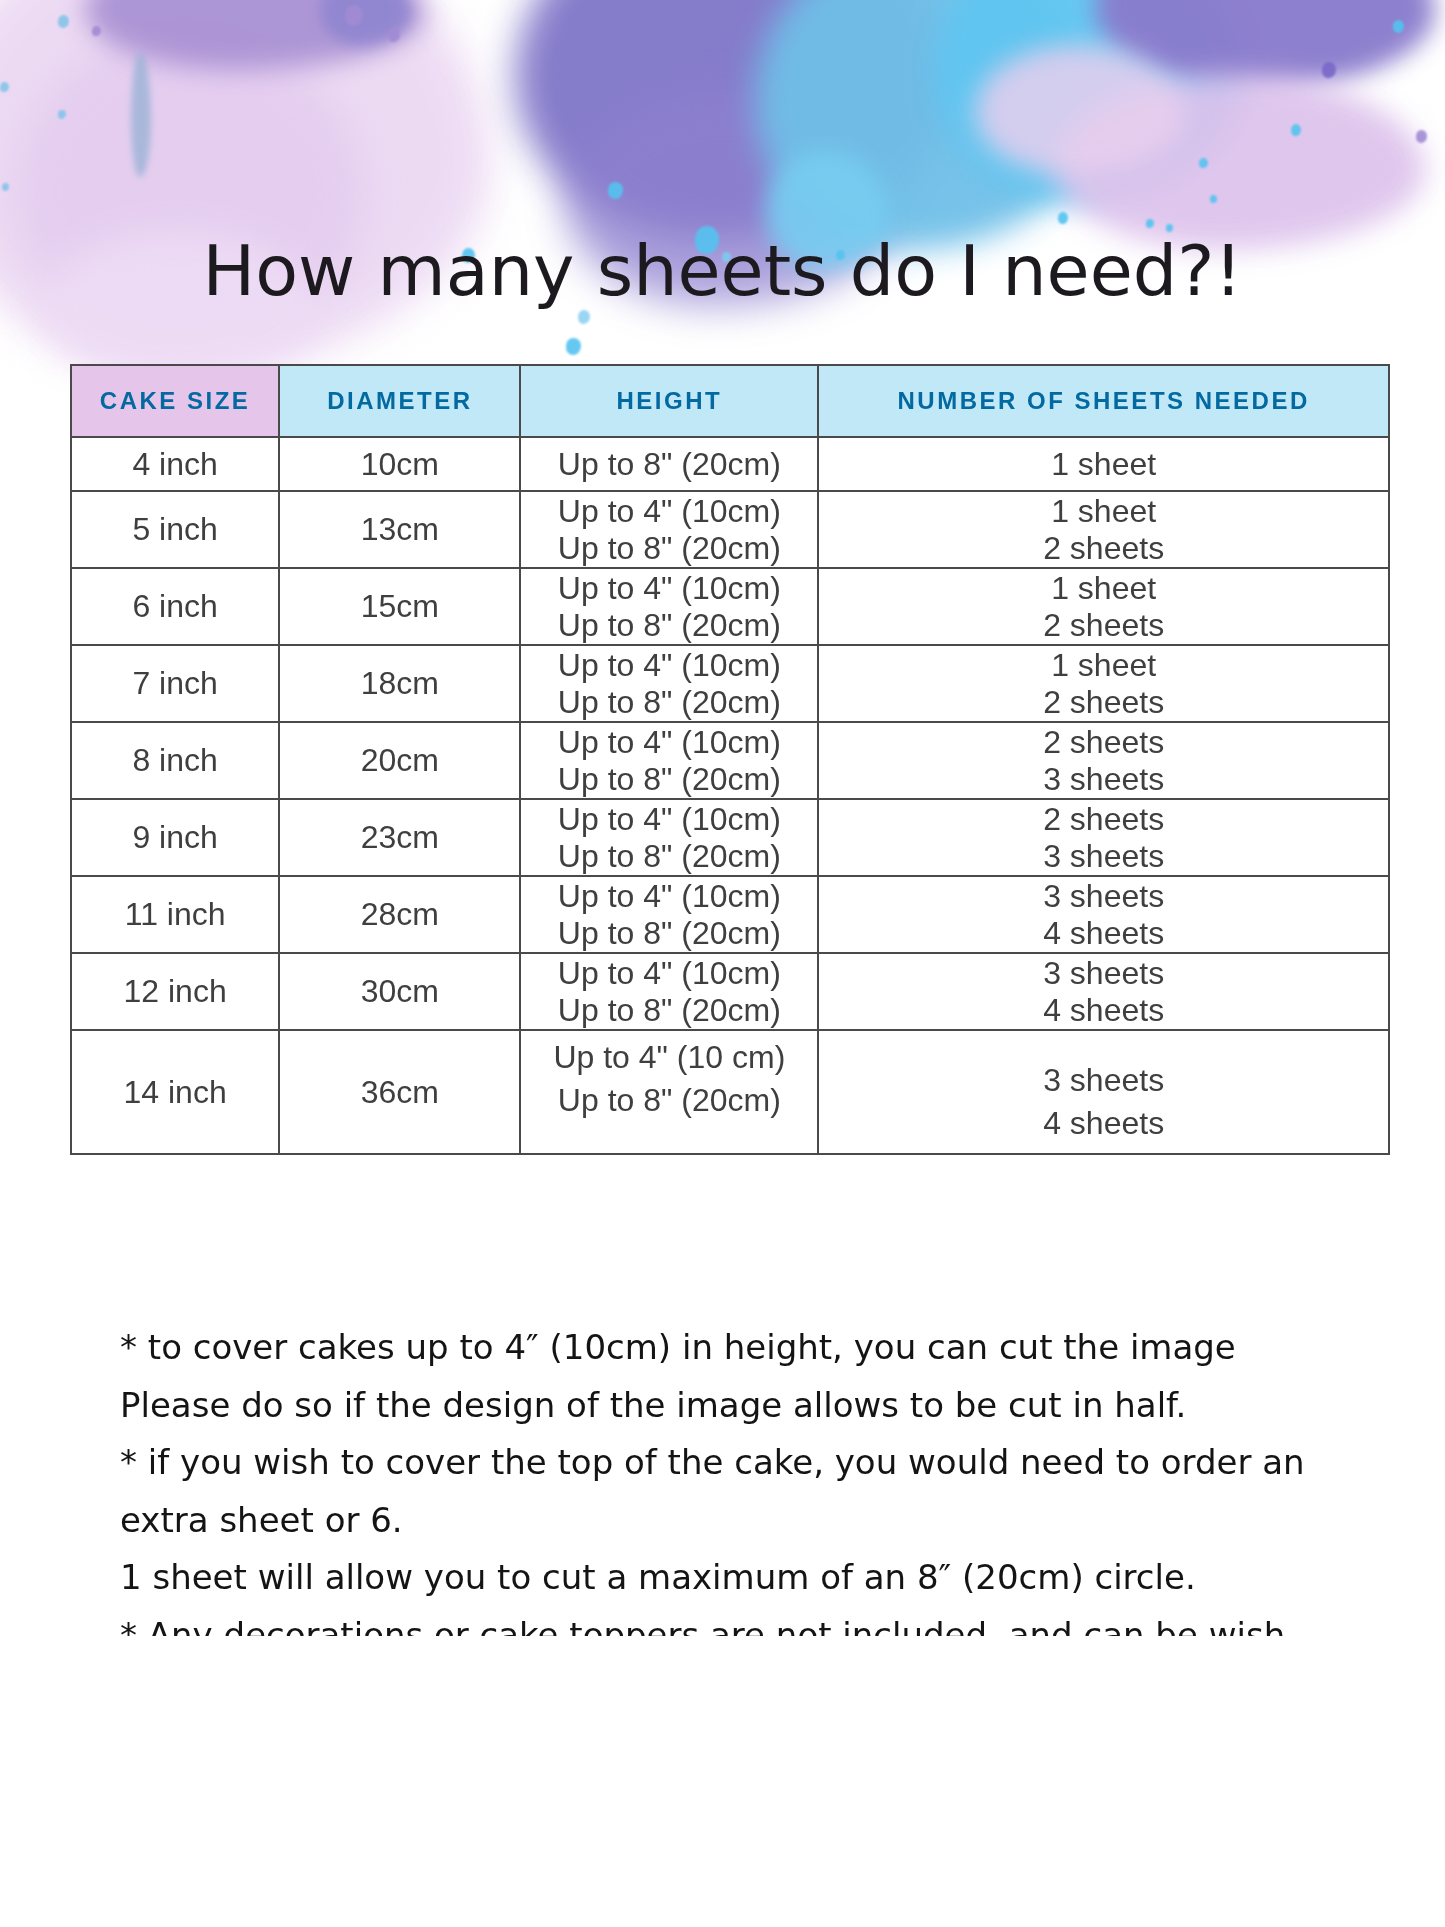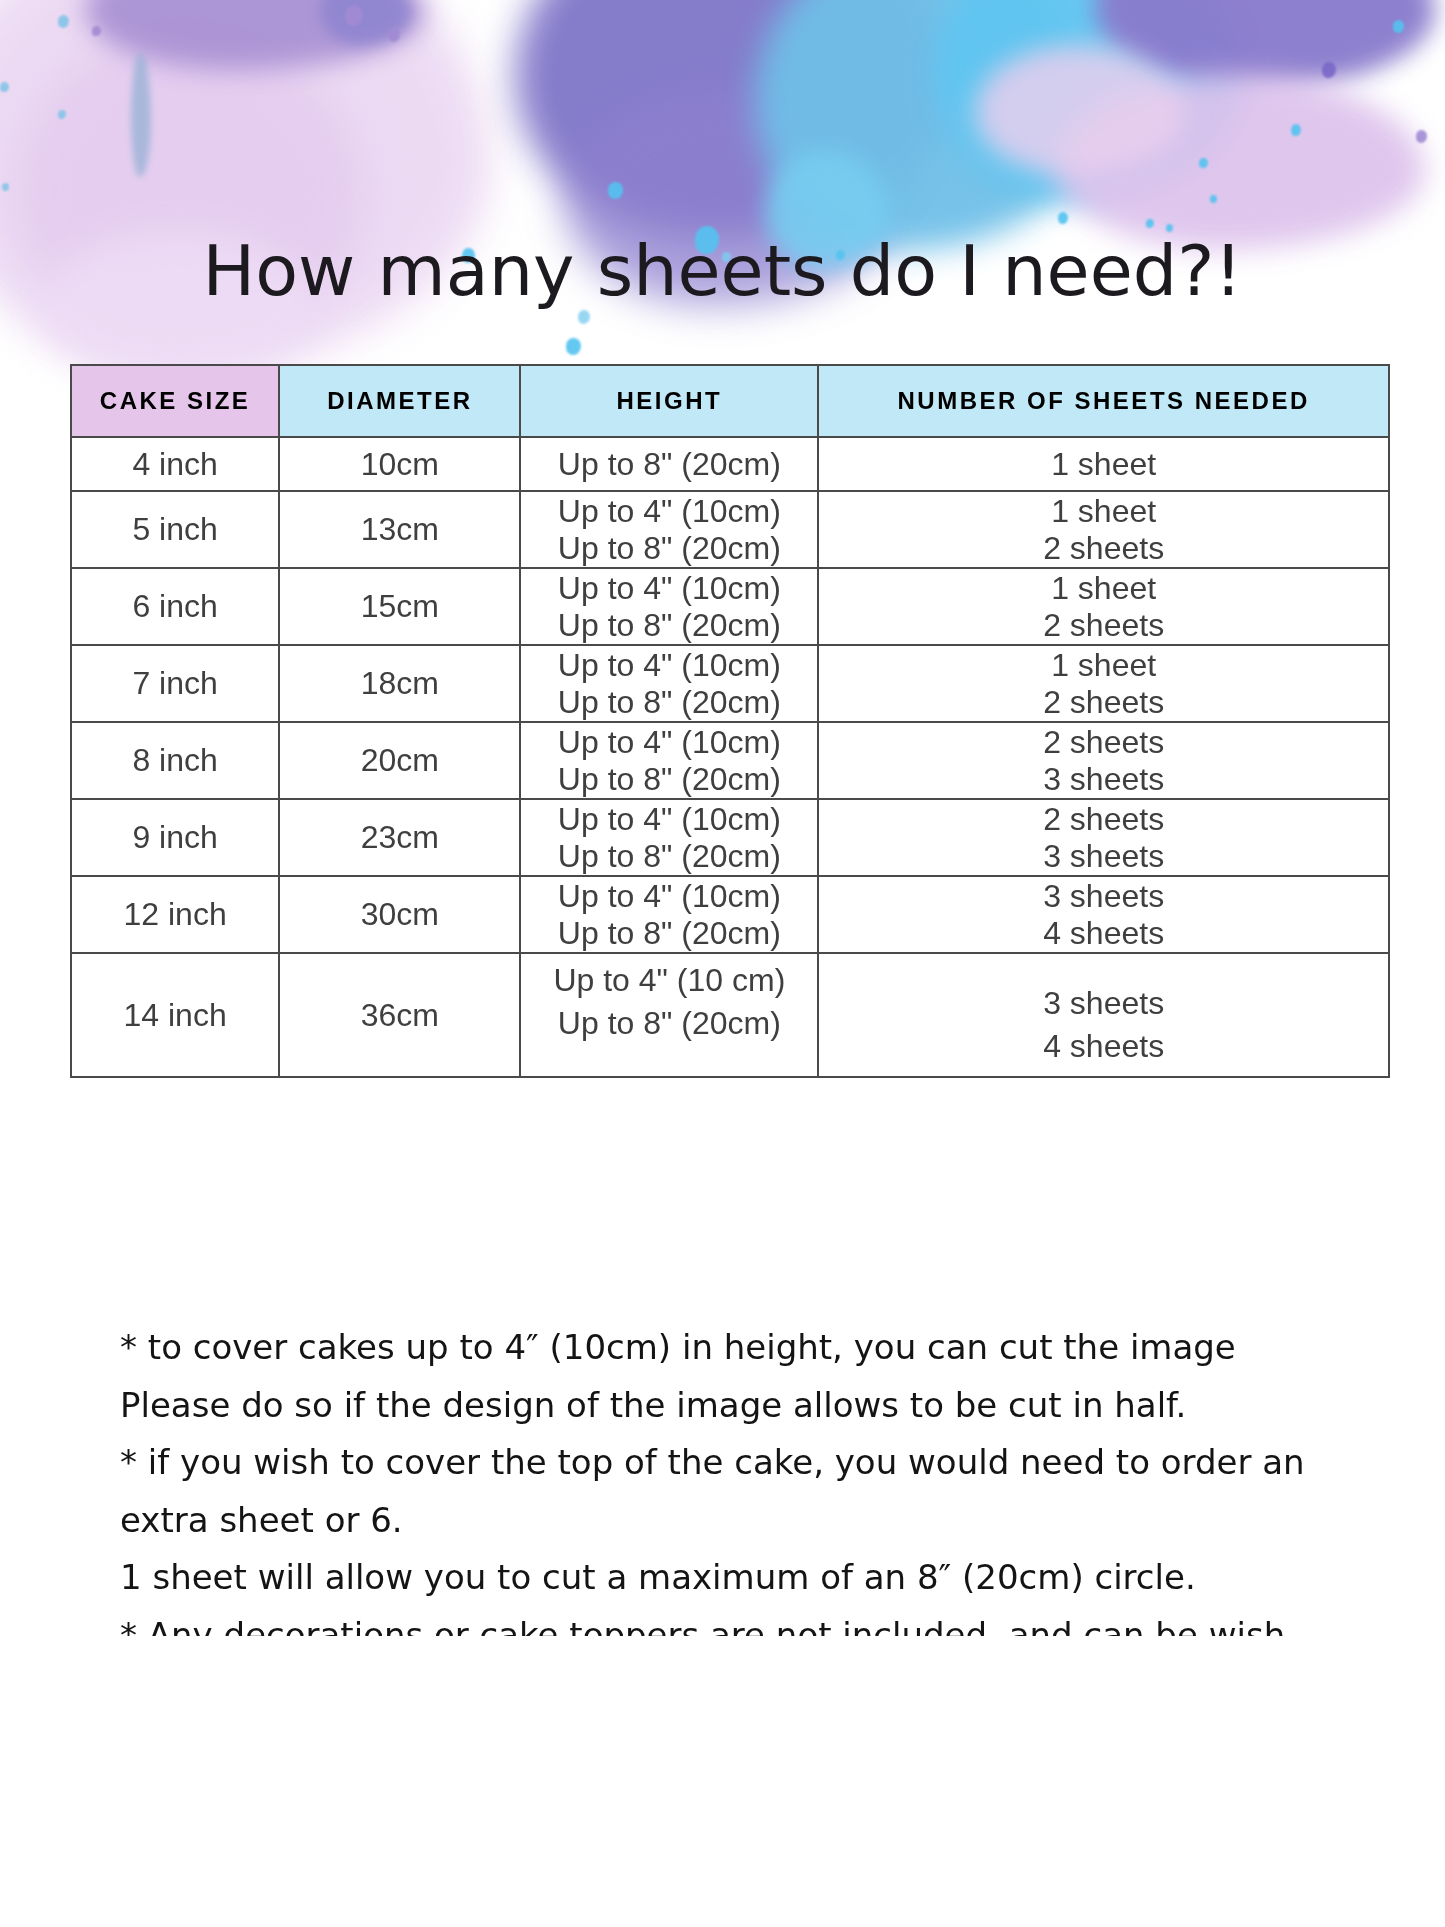--- a/index.html
+++ b/index.html
@@ -13,21 +13,21 @@
   .title{position:absolute;top:230px;left:0;width:100%;margin:0;text-align:center;z-index:2;
          font-family:"DejaVu Sans",sans-serif;font-weight:normal;font-size:70px;
          letter-spacing:0;color:#1c1a1e;}
 
   
   .cake-table{position:absolute;left:70px;top:364px;width:1320px;z-index:3;
               border-collapse:collapse;table-layout:fixed;background:#ffffff;
               font-family:"Liberation Sans",sans-serif;color:#3f3f3f;}
   .cake-table th,.cake-table td{border:2px solid #4a4a4a;text-align:center;padding:0;}
   .cake-table thead tr{height:72px;}
-  .cake-table th{font-size:24px;font-weight:bold;letter-spacing:2.5px;color:#000000;background:#c1e8f6;}
+  .cake-table th{font-size:24px;font-weight:bold;letter-spacing:2.5px;color:#0369a1;background:#c1e8f6;}
   .cake-table th.c-size{background:#e6c5ea;}
   .cake-table td{font-size:32px;vertical-align:middle;}
   tr.r-single{height:54px;}
   tr.r-double{height:77px;margin-left:15px;}
   tr.r-tall{height:124px;}
   .r-double .line{line-height:37px;}
   .r-single .line{line-height:28px;}
   .r-tall td.c-height{vertical-align:top;padding-top:5px;}
   .r-tall td.c-height .line{line-height:43px;}
   .r-tall td.c-sheets{vertical-align:top;padding-top:28px;}
@@ -165,20 +165,32 @@
           <td class="c-height">
             <div class="line">Up to 4" (10cm)</div>
             <div class="line">Up to 8" (20cm)</div>
           </td>
           <td class="c-sheets">
             <div class="line">2 sheets</div>
             <div class="line">3 sheets</div>
           </td>
         </tr>
         <tr class="r-double">
+          <td class="c-size">11 inch</td>
+          <td class="c-diam">28cm</td>
+          <td class="c-height">
+            <div class="line">Up to 4" (10cm)</div>
+            <div class="line">Up to 8" (20cm)</div>
+          </td>
+          <td class="c-sheets">
+            <div class="line">3 sheets</div>
+            <div class="line">4 sheets</div>
+          </td>
+        </tr>
+        <tr class="r-double">
           <td class="c-size">12 inch</td>
           <td class="c-diam">30cm</td>
           <td class="c-height">
             <div class="line">Up to 4" (10cm)</div>
             <div class="line">Up to 8" (20cm)</div>
           </td>
           <td class="c-sheets">
             <div class="line">3 sheets</div>
             <div class="line">4 sheets</div>
           </td>

